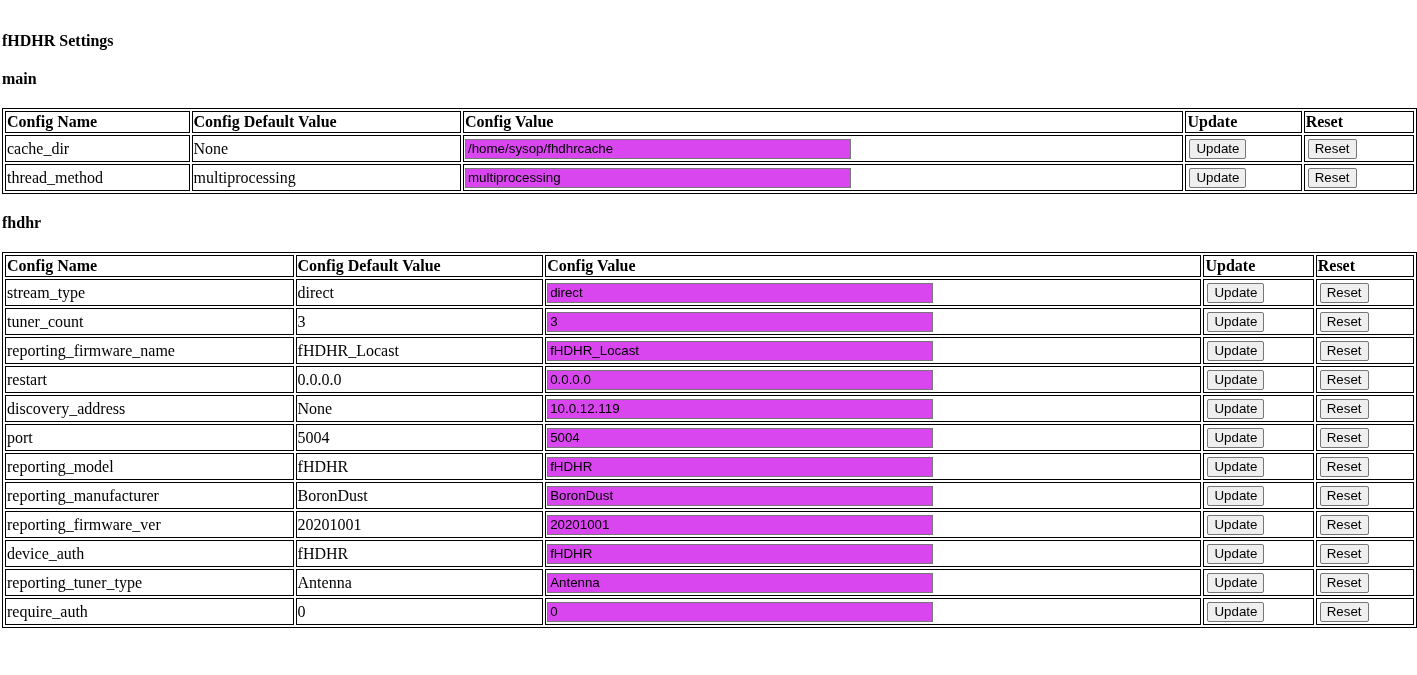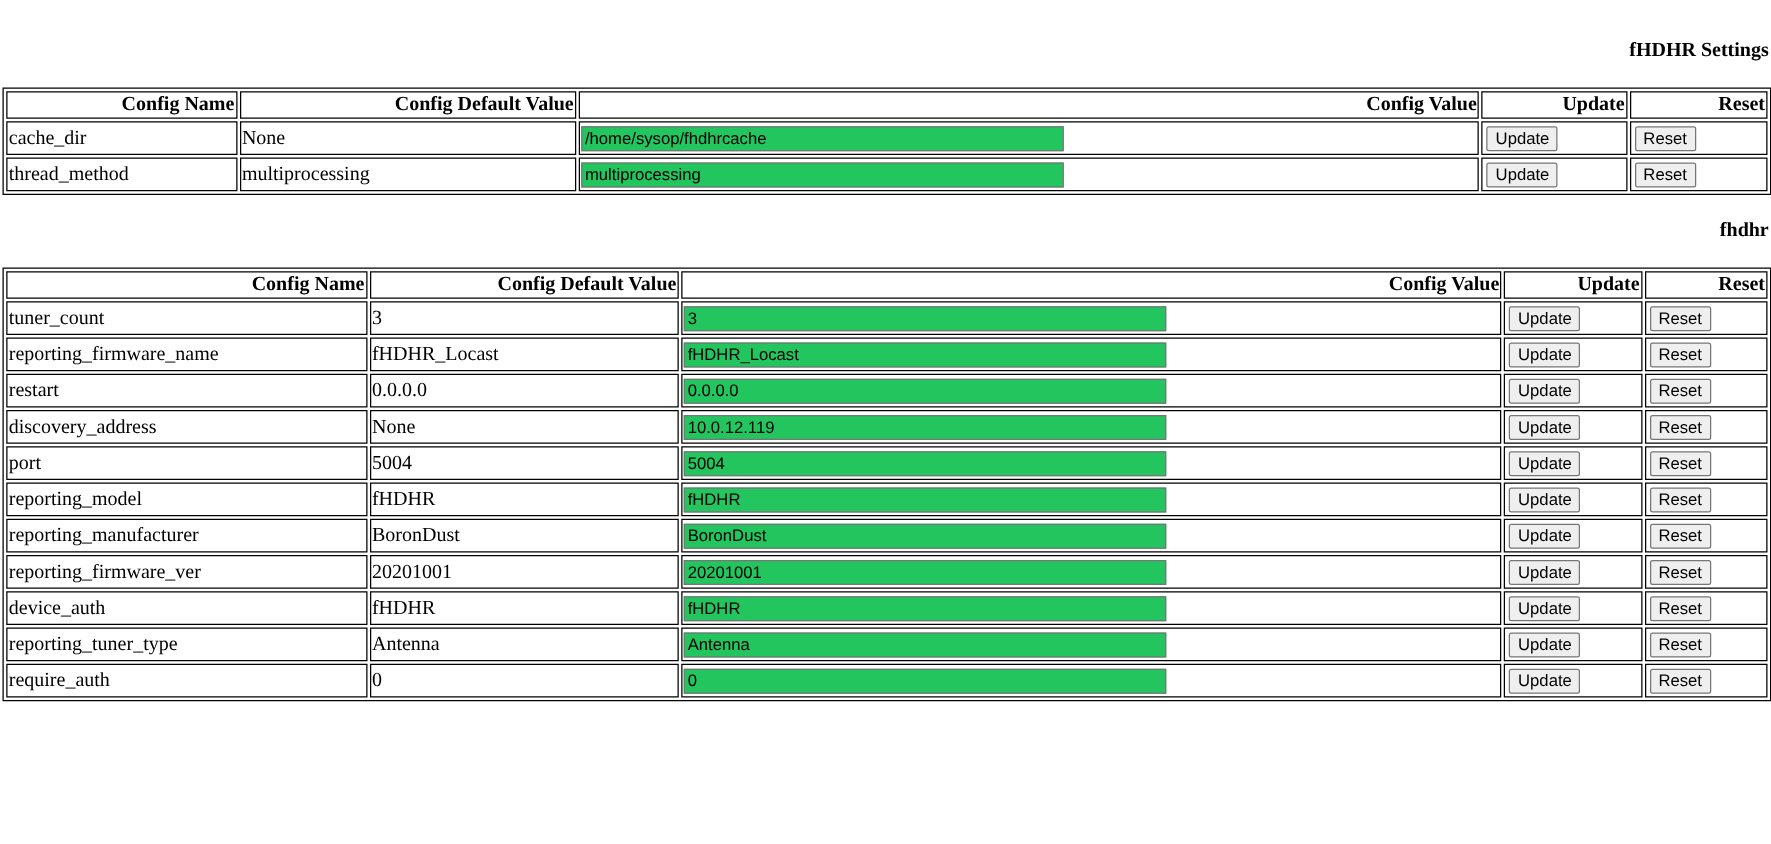--- a/index.html
+++ b/index.html
@@ -5,42 +5,42 @@
   * { box-sizing: content-box; }
   html, body { margin: 0; padding: 0; background: #ffffff; }
   body {
     font-family: "Liberation Serif", "DejaVu Serif", serif;
     font-size: 16px;
     color: #000000;
     width: 1417px;
   }
   .page { padding: 12px 2px 8px 2px; }
   .heading {
-    text-align: right;
+    text-align: left;
     font-weight: bold;
     margin: 20px 0;
     line-height: 18px;
   }
   table.cfg {
     width: 100%;
     border: 1px solid #000000;
     border-spacing: 2px;
     border-collapse: separate;
     table-layout: fixed;
     margin: 0 0 2px 0;
   }
   table.cfg th, table.cfg td {
     border: 1px solid #000000;
     padding: 1px;
     overflow: hidden;
     white-space: nowrap;
   }
   table.cfg th {
     font-weight: bold;
-    text-align: right;
+    text-align: left;
     line-height: 18px;
   }
   table.cfg td { text-align: left; height: 23px; vertical-align: middle; }
   
   .t0 col.c1 { width: 13.05%; }
   .t0 col.c2 { width: 19.06%; }
   .t0 col.c3 { width: 50.96%; }
   .t0 col.c4 { width: 8.22%; }
   .t0 col.c5 { width: 7.80%; }
   
@@ -50,21 +50,21 @@
   .t1 col.c4 { width: 7.80%; }
   .t1 col.c5 { width: 6.95%; }
   input.cfg-input {
     font-family: "Liberation Sans", "DejaVu Sans", sans-serif;
     font-size: 13.33px;
     width: 380px;
     height: 16px;
     margin: 0;
     padding: 1px 2px;
     border: 1px solid #767676;
-    background: #22c55e;
+    background: #d946ef;
     color: #000000;
     vertical-align: middle;
   }
   button.cfg-btn {
     font-family: "Liberation Sans", "DejaVu Sans", sans-serif;
     font-size: 13.33px;
     color: #000000;
     background: #efefef;
     border: 1px solid #767676;
     border-radius: 2px;
@@ -74,20 +74,21 @@
     vertical-align: middle;
     cursor: pointer;
   }
 </style>
 </head>
 <body>
 
 <div class="page">
   <p class="heading">fHDHR Settings</p>
   <div id="sections">
+      <p class="heading">main</p>
       <table class="cfg t0">
         <colgroup>
           <col class="c1">
           <col class="c2">
           <col class="c3">
           <col class="c4">
           <col class="c5">
         </colgroup>
         <thead>
           <tr>
@@ -128,20 +129,27 @@
           <tr>
             <th>Config Name</th>
             <th>Config Default Value</th>
             <th>Config Value</th>
             <th>Update</th>
             <th>Reset</th>
           </tr>
         </thead>
         <tbody>
           <tr>
+            <td>stream_type</td>
+            <td>direct</td>
+            <td><input type="text" class="cfg-input" value="direct" style=""></td>
+            <td><button class="cfg-btn">Update</button></td>
+            <td><button class="cfg-btn">Reset</button></td>
+          </tr>
+          <tr>
             <td>tuner_count</td>
             <td>3</td>
             <td><input type="text" class="cfg-input" value="3" style=""></td>
             <td><button class="cfg-btn">Update</button></td>
             <td><button class="cfg-btn">Reset</button></td>
           </tr>
           <tr>
             <td>reporting_firmware_name</td>
             <td>fHDHR_Locast</td>
             <td><input type="text" class="cfg-input" value="fHDHR_Locast" style=""></td>

